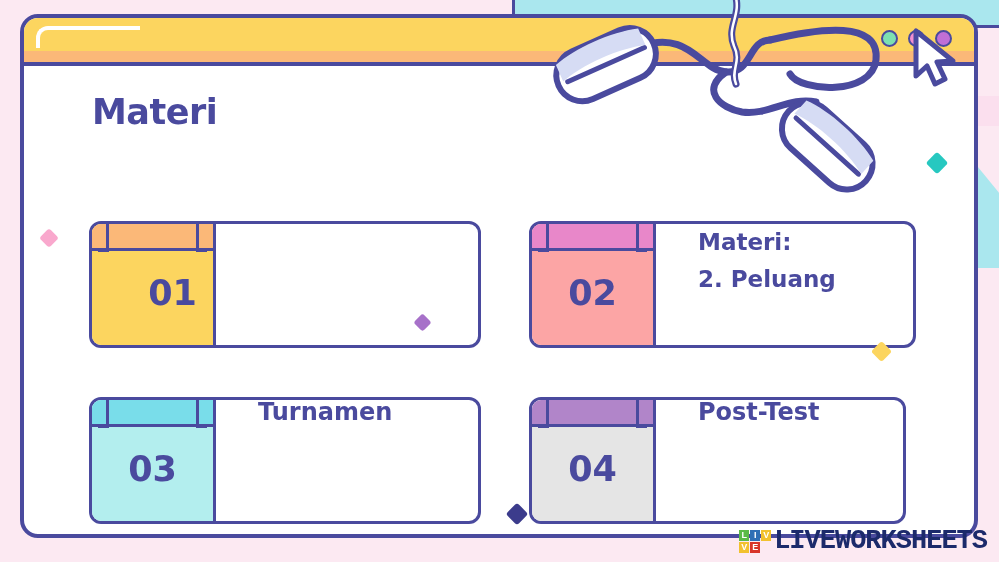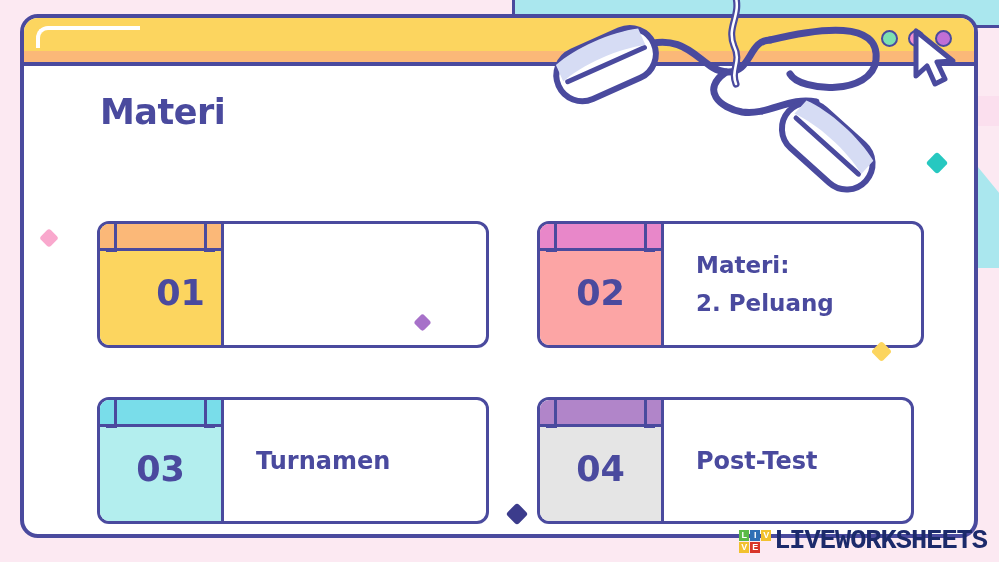--- a/index.html
+++ b/index.html
@@ -110,21 +110,20 @@
   }
   .dot-green  { background: #7de0b0; }
   .dot-pink   { background: #f48fd0; }
   .dot-purple { background: #c06fd6; }
 
   
   .content {
     position: relative;
     height: calc(100% - 48px);
     padding: 0;
-    margin-left: 8px;
   }
   .page-title {
     position: absolute;
     left: 68px;
     top: 26px;
     font-size: 35px;
     font-weight: bold;
     color: #4a4a9e;
     letter-spacing: -0.5px;
   }
@@ -182,22 +181,22 @@
     z-index: 2;
     font-size: 35px;
     font-weight: bold;
     color: #4a4a9e;
     margin-top: 16px;
   }
   .card-body {
     flex: 1 1 auto;
     display: flex;
     flex-direction: column;
-    justify-content: center;
-    padding-left: 32px;
+    justify-content: flex-start;
+    padding-left: 42px;
     position: relative;
   }
   .card-line {
     font-size: 23px;
     font-weight: bold;
     color: #4a4a9e;
     line-height: 1.62;
   }
   .card-line.single { font-size: 24px; line-height: 1; }
 

